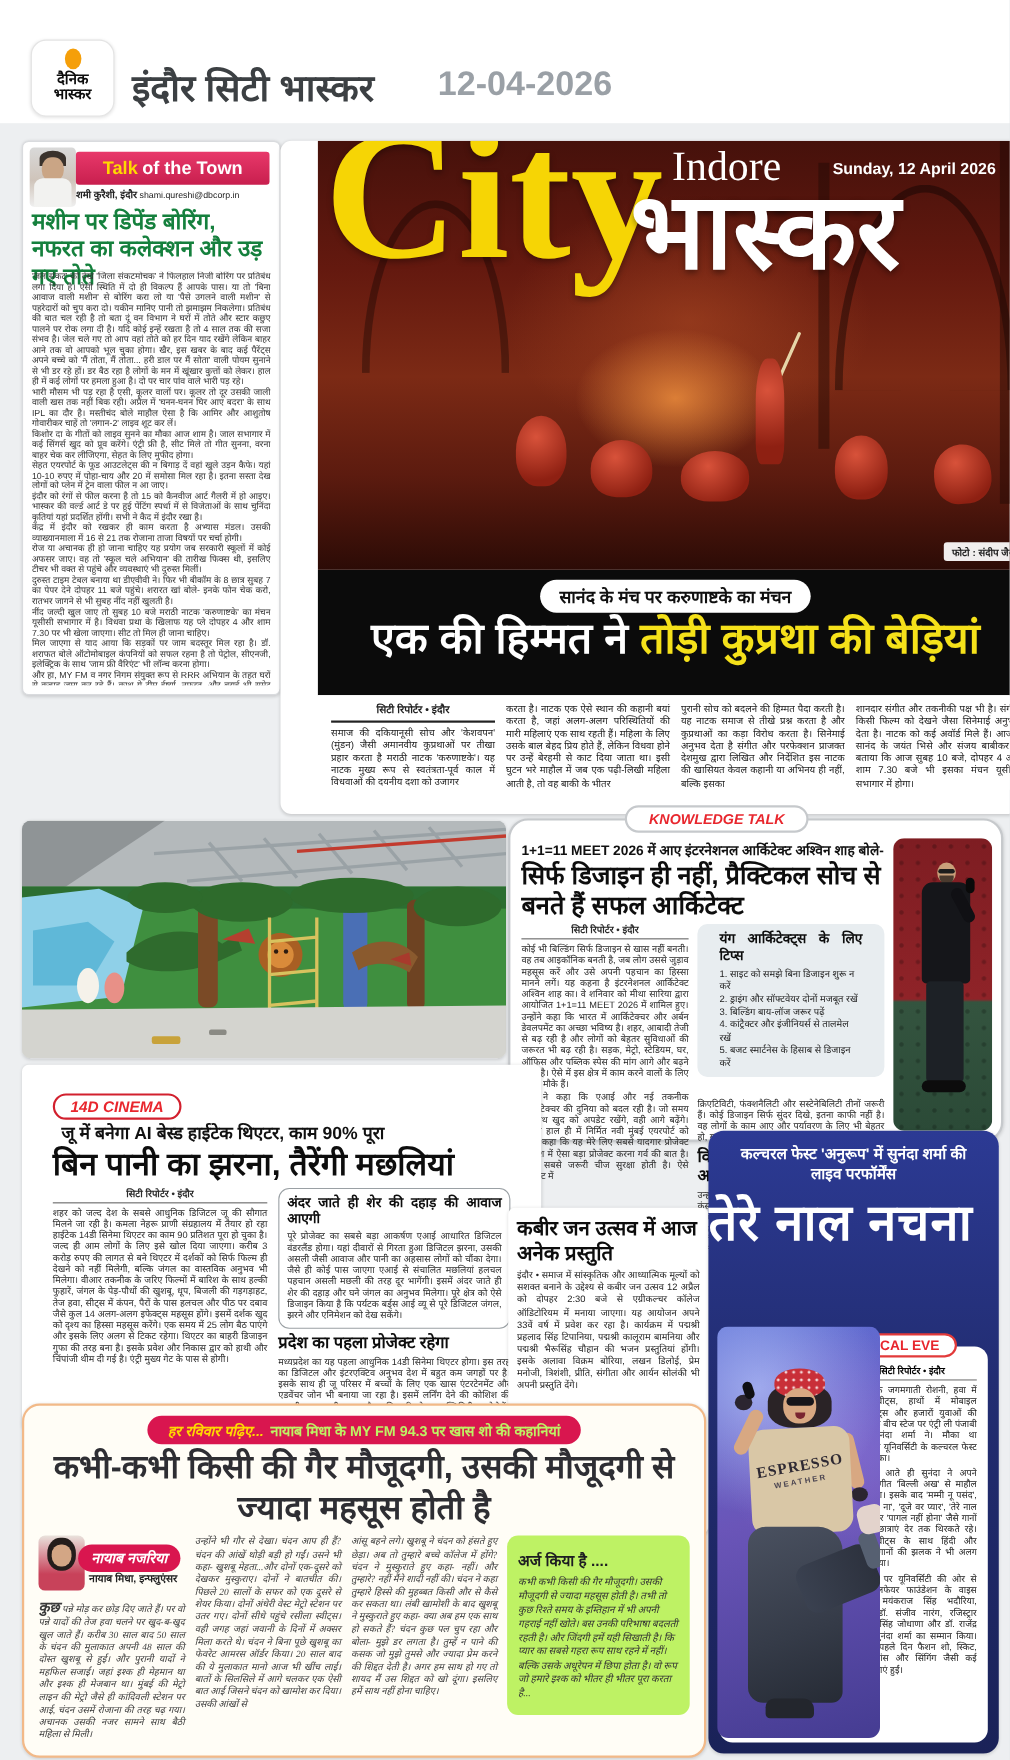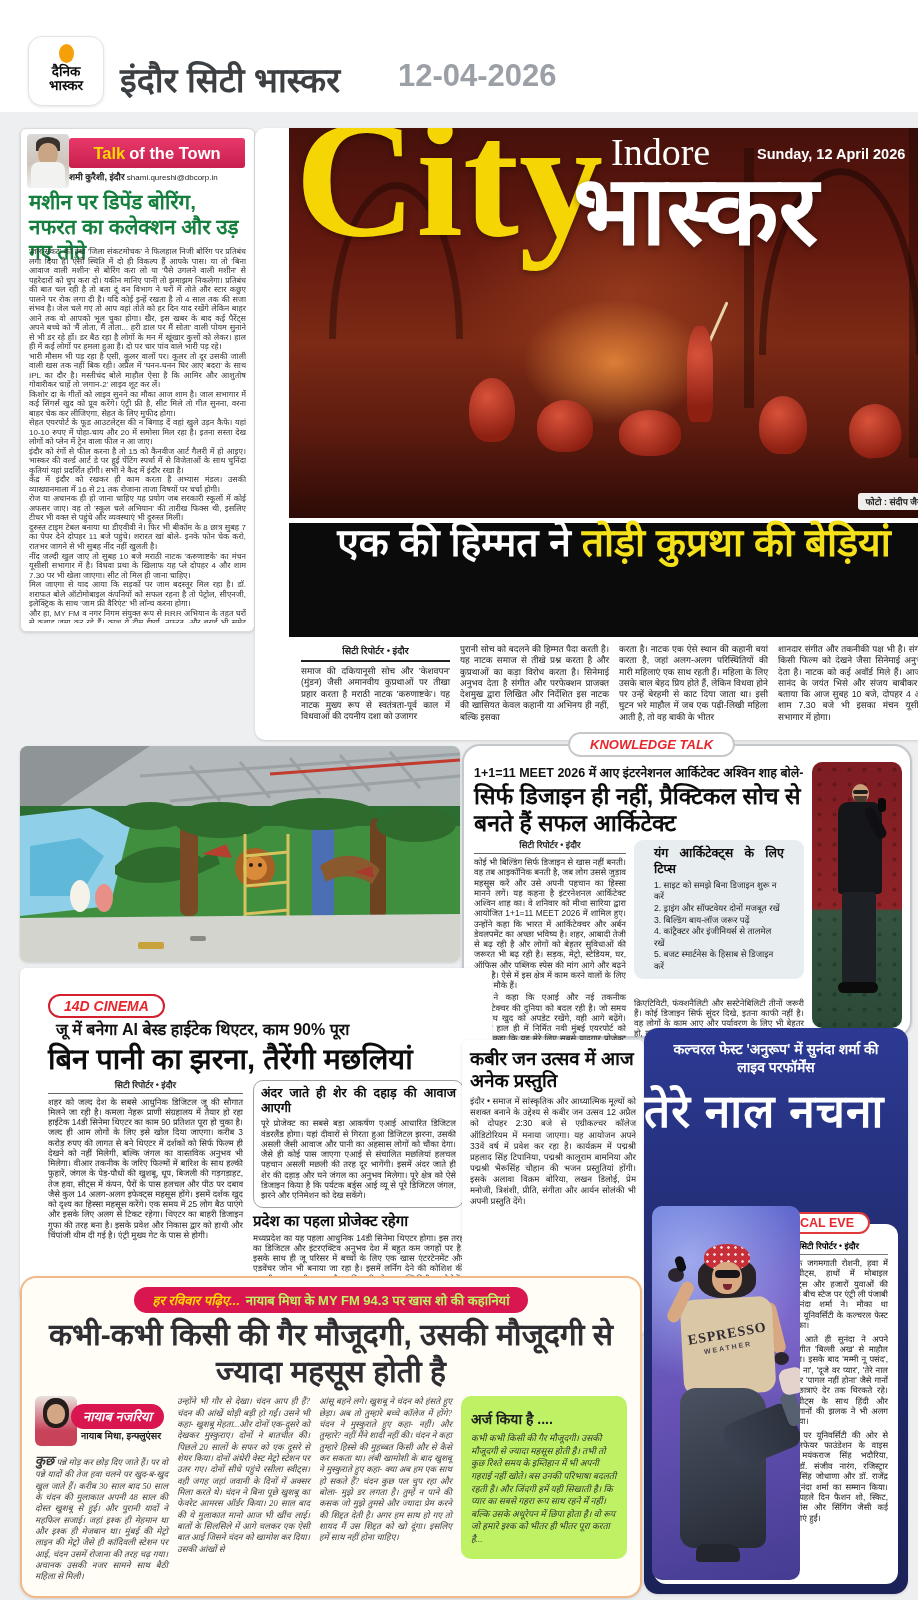--- a/index.html
+++ b/index.html
@@ -95,21 +95,21 @@
   .c-badge{display:inline-block;border:2px solid #d2202e;color:#e8262d;font-weight:800;font-style:italic;border-radius:16px;padding:2px 14px;font-size:14px;vertical-align:middle;}
   .c-kicker{display:inline-block;font-size:16px;font-weight:bold;color:#111;margin-left:8px;vertical-align:middle;}
   .c-headline{font-size:29px;font-weight:800;color:#0d0d0d;margin:4px 12px 2px;line-height:1.1;}
   .c-cols{display:flex;gap:10px;padding:2px 12px;}
   .c-col1{width:196px;}
   .c-col2{width:212px;}
   .c-box{border:1.5px solid #9aa0a4;border-radius:10px;padding:5px 7px;margin-bottom:4px;}
   .c-box h4{font-size:12.5px;margin:0 0 2px;color:#0d0d0d;}
   .c-sub{font-size:15px;font-weight:800;margin:3px 0 2px;color:#0d0d0d;}
   
-  .kabir{left:462px;top:1040px;width:182px;height:296px;padding:0;}
+  .kabir{left:462px;top:1098px;width:182px;height:296px;padding:0;}
   .kb-headline{font-size:18.5px;font-weight:800;line-height:1.2;color:#0d0d0d;margin:8px 8px 4px;}
   .kb-body{margin:0 8px;font-size:8.5px;line-height:1.3;text-align:justify;color:#222;}
   
   .musical{left:644px;top:1028px;width:264px;height:566px;border-radius:14px;background:linear-gradient(180deg,#2c3a94 0%,#222d72 40%,#1a2258 100%);}
   .m-kicker{color:#fff;font-weight:800;font-size:14px;text-align:center;padding:12px 28px 0;line-height:1.3;}
   .m-headline{font-size:46px;font-weight:900;color:#fff;margin-top:2px;letter-spacing:1px;white-space:nowrap;}
   .m-panel{position:absolute;left:10px;right:10px;top:196px;bottom:10px;background:#fff;border-radius:12px;}
   .m-badge{position:absolute;top:-12px;right:28px;background:#fff;border:2px solid #e23a3a;border-radius:14px;color:#e8262d;font-weight:800;font-size:12.5px;padding:2px 14px;}
   .m-byline{position:absolute;right:10px;top:16px;width:118px;text-align:center;font-weight:bold;font-size:8.6px;border-bottom:1px solid #777;padding-bottom:2px;}
   .m-text{position:absolute;right:10px;top:34px;width:118px;bottom:8px;overflow:hidden;font-size:8.3px;line-height:1.25;text-align:justify;color:#222;}
@@ -209,29 +209,30 @@
       <div class="fig f4"></div>
       <div class="fig f5"></div>
       <div class="fig f6"></div>
       <div class="masthead-city">City</div>
       <div class="masthead-edition">Indore</div>
       <div class="masthead-date">Sunday, 12 April 2026</div>
       <div class="masthead-bhaskar">भास्कर</div>
       <div class="photo-credit">फोटो : संदीप जैन</div>
     </div>
     <div class="lead-band">
+      <div class="lead-kicker">सानंद के मंच पर करुणाष्टके का मंचन</div>
       <div class="lead-headline"><span>एक की हिम्मत ने </span><span class="y">तोड़ी कुप्रथा की बेड़ियां</span></div>
     </div>
     <div class="lead-cols">
       <div class="lead-col">
         <div class="lead-byline">सिटी रिपोर्टर • इंदौर</div>
         <span>समाज की दकियानूसी सोच और 'केशवपन' (मुंडन) जैसी अमानवीय कुप्रथाओं पर तीखा प्रहार करता है मराठी नाटक 'करुणाष्टके'। यह नाटक मुख्य रूप से स्वतंत्रता-पूर्व काल में विधवाओं की दयनीय दशा को उजागर</span>
       </div>
+      <div class="lead-col">करता है। नाटक एक ऐसे स्थान की कहानी बयां करता है, जहां अलग-अलग परिस्थितियों की मारी महिलाएं एक साथ रहती हैं। महिला के लिए उसके बाल बेहद प्रिय होते हैं, लेकिन विधवा होने पर उन्हें बेरहमी से काट दिया जाता था। इसी घुटन भरे माहौल में जब एक पढ़ी-लिखी महिला आती है, तो वह बाकी के भीतर</div>
       <div class="lead-col">पुरानी सोच को बदलने की हिम्मत पैदा करती है। यह नाटक समाज से तीखे प्रश्न करता है और कुप्रथाओं का कड़ा विरोध करता है। सिनेमाई अनुभव देता है संगीत और परफेक्शन प्राजक्त देशमुख द्वारा लिखित और निर्देशित इस नाटक की खासियत केवल कहानी या अभिनय ही नहीं, बल्कि इसका</div>
-      <div class="lead-col">करता है। नाटक एक ऐसे स्थान की कहानी बयां करता है, जहां अलग-अलग परिस्थितियों की मारी महिलाएं एक साथ रहती हैं। महिला के लिए उसके बाल बेहद प्रिय होते हैं, लेकिन विधवा होने पर उन्हें बेरहमी से काट दिया जाता था। इसी घुटन भरे माहौल में जब एक पढ़ी-लिखी महिला आती है, तो वह बाकी के भीतर</div>
       <div class="lead-col">शानदार संगीत और तकनीकी पक्ष भी है। संगीत किसी फिल्म को देखने जैसा सिनेमाई अनुभव देता है। नाटक को कई अवॉर्ड मिले हैं। आज : सानंद के जयंत भिसे और संजय बाबीकर ने बताया कि आज सुबह 10 बजे, दोपहर 4 और शाम 7.30 बजे भी इसका मंचन यूसीसी सभागार में होगा।</div>
     </div>
   </section>
 
   <section class="card mural">
     <svg width="440" height="216" viewBox="0 0 440 216">
       <rect x="0" y="0" width="440" height="216" fill="#cfd3d4"></rect>
       <rect x="0" y="0" width="440" height="72" fill="#b4b9bb"></rect>
       <polygon points="0,0 130,0 40,60 0,70" fill="#8f9496"></polygon>
       <g stroke="#9aa2a6" stroke-width="3" fill="none">

